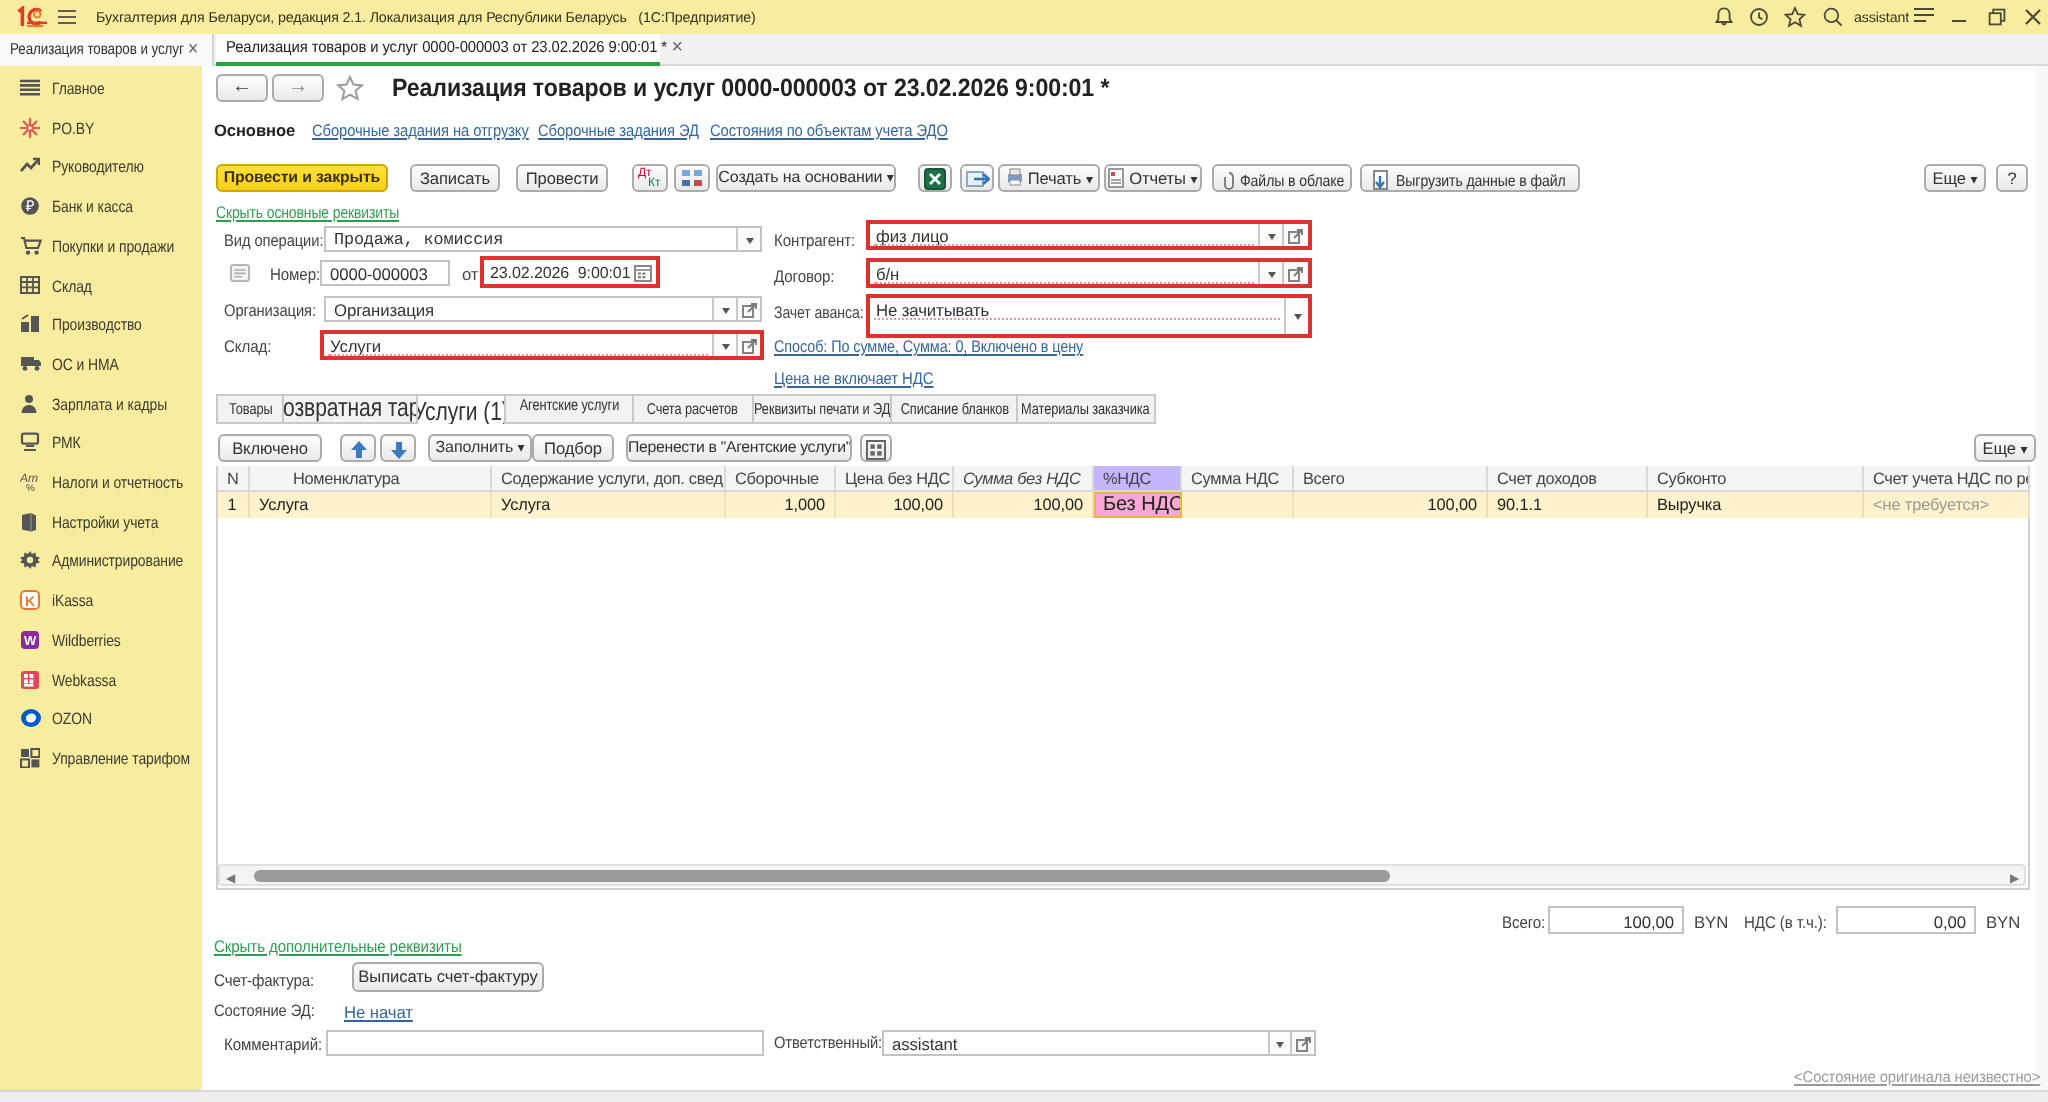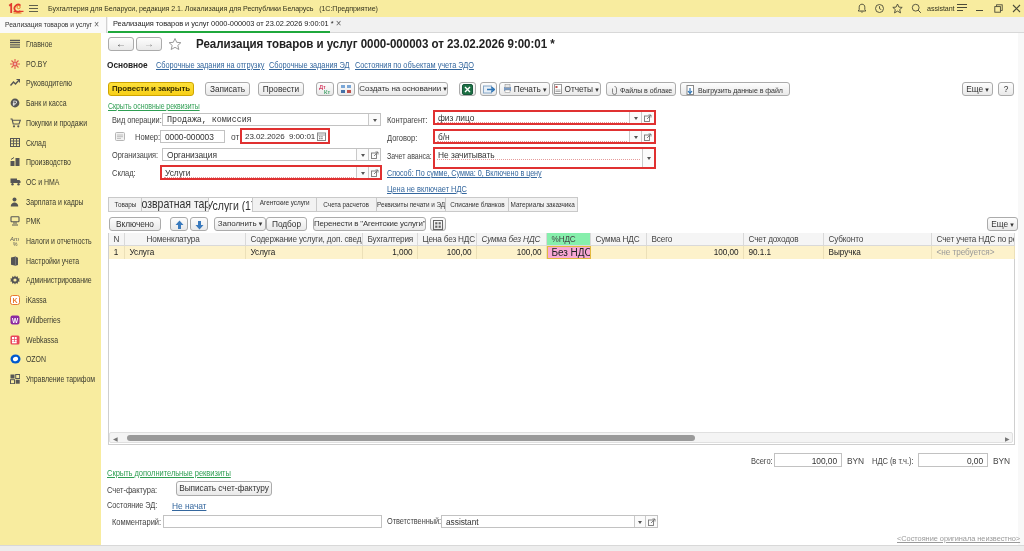--- a/index.html
+++ b/index.html
@@ -360,24 +360,24 @@
         <rect x="2.2" y="2.2" width="2.2" height="2.2" fill="#666"></rect>
         <rect x="5.6" y="2.2" width="2.2" height="2.2" fill="#666"></rect>
         <rect x="2.2" y="5.6" width="2.2" height="2.2" fill="#666"></rect>
         <rect x="5.6" y="5.6" width="2.2" height="2.2" fill="#666"></rect>
       </svg></div>
     <div class="btn" style="left:880px;top:6px;width:31px;height:14px;line-height:12px;">Еще <span style="font-size:7px;">▾</span></div>
     <div style="position:absolute;left:0.5px;top:22px;width:907px;height:212px;border:1px solid #cfcfcf;background:#fff;"></div>
     <div style="position:absolute;left:1.5px;top:22px;width:16px;height:13px;background:#f5f5f5;border-right:1px solid #d9d9d9;border-bottom:1px solid #d9d9d9;font-size:8.2px;letter-spacing:-0.15px;color:#444;line-height:13px;padding-left:5px;overflow:hidden;white-space:nowrap;">N</div>
     <div style="position:absolute;left:17.5px;top:22px;width:121px;height:13px;background:#f5f5f5;border-right:1px solid #d9d9d9;border-bottom:1px solid #d9d9d9;font-size:8.2px;letter-spacing:-0.15px;color:#444;line-height:13px;padding-left:22px;overflow:hidden;white-space:nowrap;">Номенклатура</div>
     <div style="position:absolute;left:138.5px;top:22px;width:117px;height:13px;background:#f5f5f5;border-right:1px solid #d9d9d9;border-bottom:1px solid #d9d9d9;font-size:8.2px;letter-spacing:-0.15px;color:#444;line-height:13px;padding-left:5px;overflow:hidden;white-space:nowrap;">Содержание услуги, доп. свед...</div>
-    <div style="position:absolute;left:255.5px;top:22px;width:55px;height:13px;background:#f5f5f5;border-right:1px solid #d9d9d9;border-bottom:1px solid #d9d9d9;font-size:8.2px;letter-spacing:-0.15px;color:#444;line-height:13px;padding-left:5px;overflow:hidden;white-space:nowrap;">Бухгалтерия</div>
+    <div style="position:absolute;left:255.5px;top:22px;width:55px;height:13px;background:#f5f5f5;border-right:1px solid #d9d9d9;border-bottom:1px solid #d9d9d9;font-size:8.2px;letter-spacing:-0.15px;color:#444;line-height:13px;padding-left:5px;overflow:hidden;white-space:nowrap;">Сборочные</div>
     <div style="position:absolute;left:310.5px;top:22px;width:59px;height:13px;background:#f5f5f5;border-right:1px solid #d9d9d9;border-bottom:1px solid #d9d9d9;font-size:8.2px;letter-spacing:-0.15px;color:#444;line-height:13px;padding-left:5px;overflow:hidden;white-space:nowrap;">Цена без НДС</div>
     <div style="position:absolute;left:369.5px;top:22px;width:70px;height:13px;background:#f5f5f5;border-right:1px solid #d9d9d9;border-bottom:1px solid #d9d9d9;font-size:8.2px;letter-spacing:-0.15px;color:#444;line-height:13px;padding-left:5px;overflow:hidden;white-space:nowrap;font-style:italic;">Сумма без НДС</div>
-    <div style="position:absolute;left:439.5px;top:22px;width:44px;height:13px;background:#86efac;border-right:1px solid #d9d9d9;border-bottom:1px solid #d9d9d9;font-size:8.2px;letter-spacing:-0.15px;color:#444;line-height:13px;padding-left:5px;overflow:hidden;white-space:nowrap;">%НДС</div>
+    <div style="position:absolute;left:439.5px;top:22px;width:44px;height:13px;background:#c4b5fd;border-right:1px solid #d9d9d9;border-bottom:1px solid #d9d9d9;font-size:8.2px;letter-spacing:-0.15px;color:#444;line-height:13px;padding-left:5px;overflow:hidden;white-space:nowrap;">%НДС</div>
     <div style="position:absolute;left:483.5px;top:22px;width:56px;height:13px;background:#f5f5f5;border-right:1px solid #d9d9d9;border-bottom:1px solid #d9d9d9;font-size:8.2px;letter-spacing:-0.15px;color:#444;line-height:13px;padding-left:5px;overflow:hidden;white-space:nowrap;">Сумма НДС</div>
     <div style="position:absolute;left:539.5px;top:22px;width:97px;height:13px;background:#f5f5f5;border-right:1px solid #d9d9d9;border-bottom:1px solid #d9d9d9;font-size:8.2px;letter-spacing:-0.15px;color:#444;line-height:13px;padding-left:5px;overflow:hidden;white-space:nowrap;">Всего</div>
     <div style="position:absolute;left:636.5px;top:22px;width:80px;height:13px;background:#f5f5f5;border-right:1px solid #d9d9d9;border-bottom:1px solid #d9d9d9;font-size:8.2px;letter-spacing:-0.15px;color:#444;line-height:13px;padding-left:5px;overflow:hidden;white-space:nowrap;">Счет доходов</div>
     <div style="position:absolute;left:716.5px;top:22px;width:108px;height:13px;background:#f5f5f5;border-right:1px solid #d9d9d9;border-bottom:1px solid #d9d9d9;font-size:8.2px;letter-spacing:-0.15px;color:#444;line-height:13px;padding-left:5px;overflow:hidden;white-space:nowrap;">Субконто</div>
     <div style="position:absolute;left:824.5px;top:22px;width:83px;height:13px;background:#f5f5f5;border-right:1px solid #d9d9d9;border-bottom:1px solid #d9d9d9;font-size:8.2px;letter-spacing:-0.15px;color:#444;line-height:13px;padding-left:5px;overflow:hidden;white-space:nowrap;">Счет учета НДС по реа</div>
     <div style="position:absolute;left:1.5px;top:35px;width:16px;height:13px;background:#fdf2cb;font-size:8.2px;color:#222;line-height:13px;text-align:center;overflow:hidden;white-space:nowrap;border-right:1px solid #ece0b8;">1</div>
     <div style="position:absolute;left:17.5px;top:35px;width:121px;height:13px;background:#fdf2cb;font-size:8.2px;color:#222;line-height:13px;padding-left:5px;overflow:hidden;white-space:nowrap;border-right:1px solid #ece0b8;">Услуга</div>
     <div style="position:absolute;left:138.5px;top:35px;width:117px;height:13px;background:#fdf2cb;font-size:8.2px;color:#222;line-height:13px;padding-left:5px;overflow:hidden;white-space:nowrap;border-right:1px solid #ece0b8;">Услуга</div>
     <div style="position:absolute;left:255.5px;top:35px;width:55px;height:13px;background:#fdf2cb;font-size:8.2px;color:#222;line-height:13px;text-align:right;padding-right:4px;overflow:hidden;white-space:nowrap;border-right:1px solid #ece0b8;">1,000</div>
     <div style="position:absolute;left:310.5px;top:35px;width:59px;height:13px;background:#fdf2cb;font-size:8.2px;color:#222;line-height:13px;text-align:right;padding-right:4px;overflow:hidden;white-space:nowrap;border-right:1px solid #ece0b8;">100,00</div>

